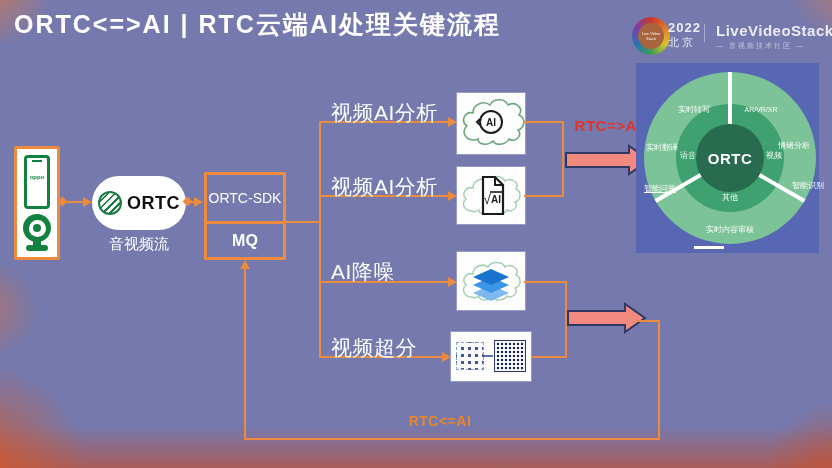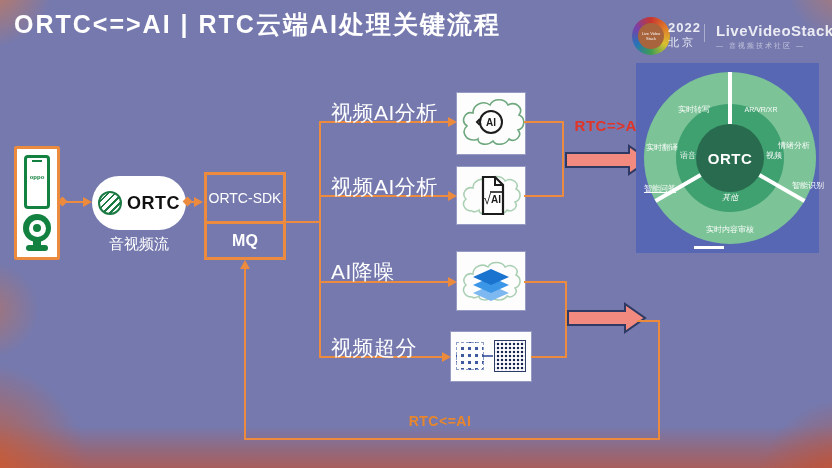--- a/index.html
+++ b/index.html
@@ -226,16 +226,16 @@
   </svg>
   <div class="wl" style="left:36px;top:42px;width:44px;">实时转写</div>
   <div class="wl" style="left:104px;top:42px;width:42px;font-size:7px;">AR/VR/XR</div>
   <div class="wl" style="left:6px;top:80px;width:40px;">实时翻译</div>
   <div class="wl" style="left:138px;top:78px;width:40px;">情绪分析</div>
   <div class="wl" style="left:4px;top:121px;width:40px;text-decoration:underline;">智能问答</div>
   <div class="wl" style="left:140px;top:118px;width:40px;margin-left:12px;">智能识别</div>
   <div class="wl" style="left:62px;top:162px;width:64px;">实时内容审核</div>
   <div class="wl" style="left:40px;top:88px;width:24px;">语音</div>
   <div class="wl" style="left:126px;top:88px;width:24px;">视频</div>
-  <div class="wl" style="left:82px;top:130px;width:24px;font-style:italic;">其他</div>
+  <div class="wl" style="left:82px;top:130px;width:24px;">其他</div>
   <div class="wheel-center-label">ORTC</div>
   <div class="wheel-dash"></div>
 </div>
 
 </body></html>

